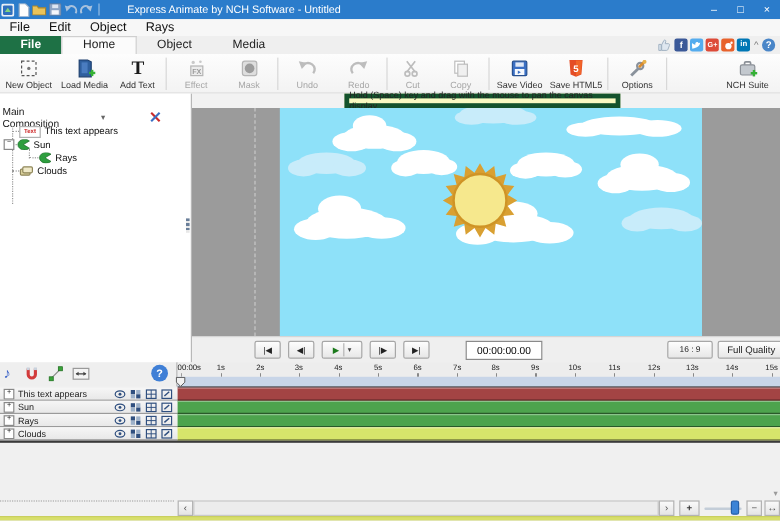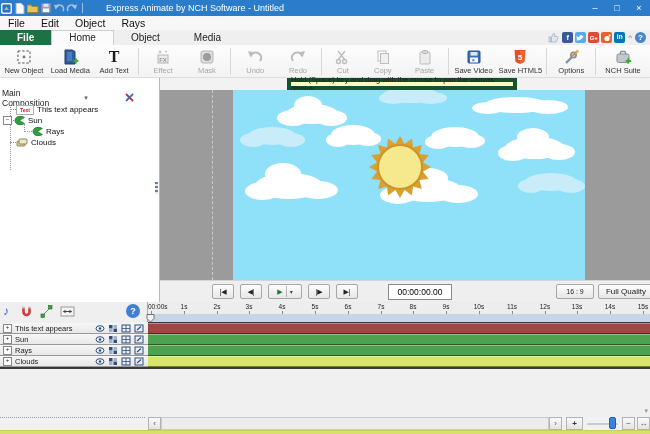--- a/index.html
+++ b/index.html
@@ -244,29 +244,20 @@
       <span class="rlb">Cut</span>
     </div>
     <div class="rbtn dis" style="width:42px">
       <span class="ric">
         <svg width="18" height="16">
             <rect x="4" y="2" width="8" height="10" fill="#fff" stroke="#bdbdbd"></rect>
             <rect x="6.5" y="4.5" width="8" height="10" fill="#f0f0f0" stroke="#bdbdbd"></rect>
           </svg>
       </span>
       <span class="rlb">Copy</span>
-    </div>
-    <div class="rbtn dis" style="width:42px">
-      <span class="ric">
-        <svg width="18" height="17">
-            <rect x="4" y="3" width="10" height="12" rx="1" fill="#ececec" stroke="#bdbdbd"></rect>
-            <rect x="6.5" y="1.5" width="5" height="3" rx="1" fill="#d5d5d5" stroke="#b5b5b5"></rect>
-          </svg>
-      </span>
-      <span class="rlb">Paste</span>
     </div>
     <div class="vsep"></div>
     <div class="rbtn" style="width:46px">
       <span class="ric">
         <svg width="18" height="18">
             <rect x="3" y="3" width="12" height="12" rx="1" fill="#3a6fc4" stroke="#27508f"></rect>
             <rect x="5.5" y="4" width="7" height="3.6" fill="#dfe8f6"></rect>
             <rect x="5" y="9.5" width="8" height="5" fill="#f6f9fd"></rect>
             <path d="M7.5,10.8 l2.6,1.4 -2.6,1.4 z" fill="#3a6fc4"></path>
           </svg>

